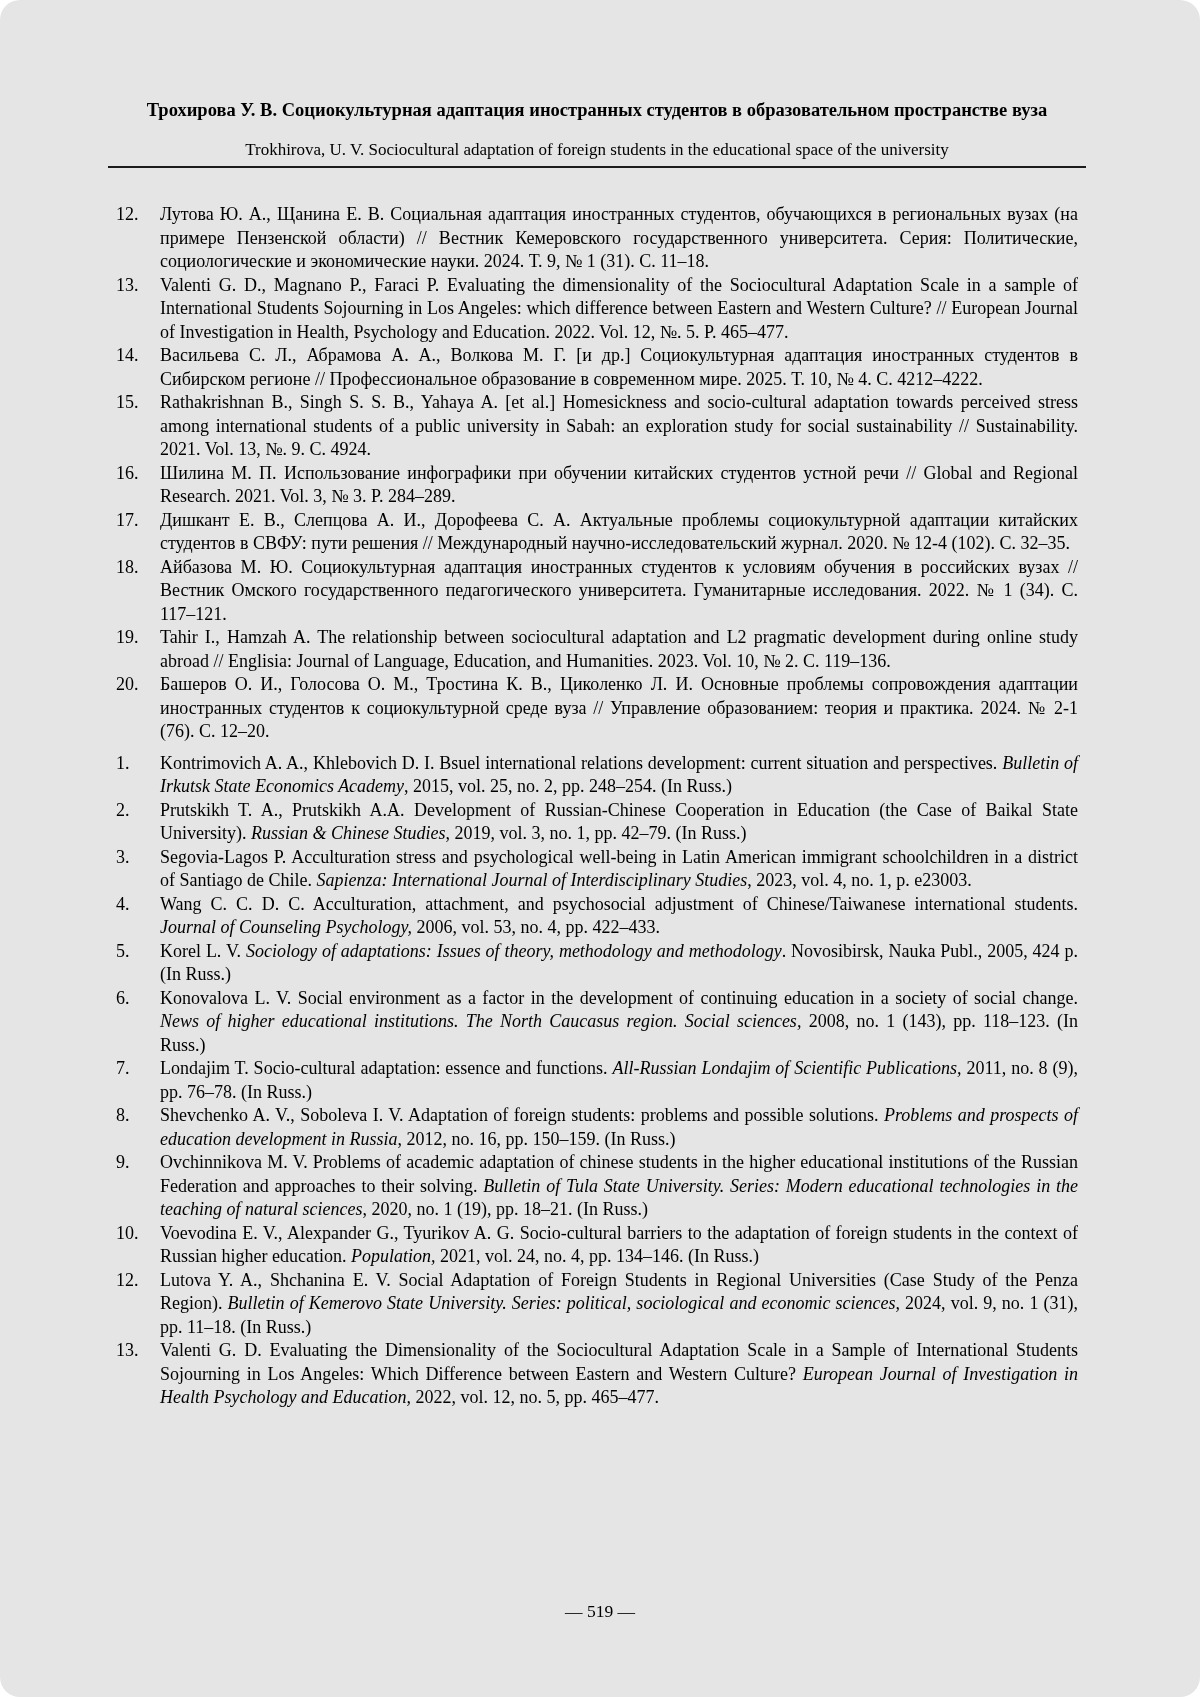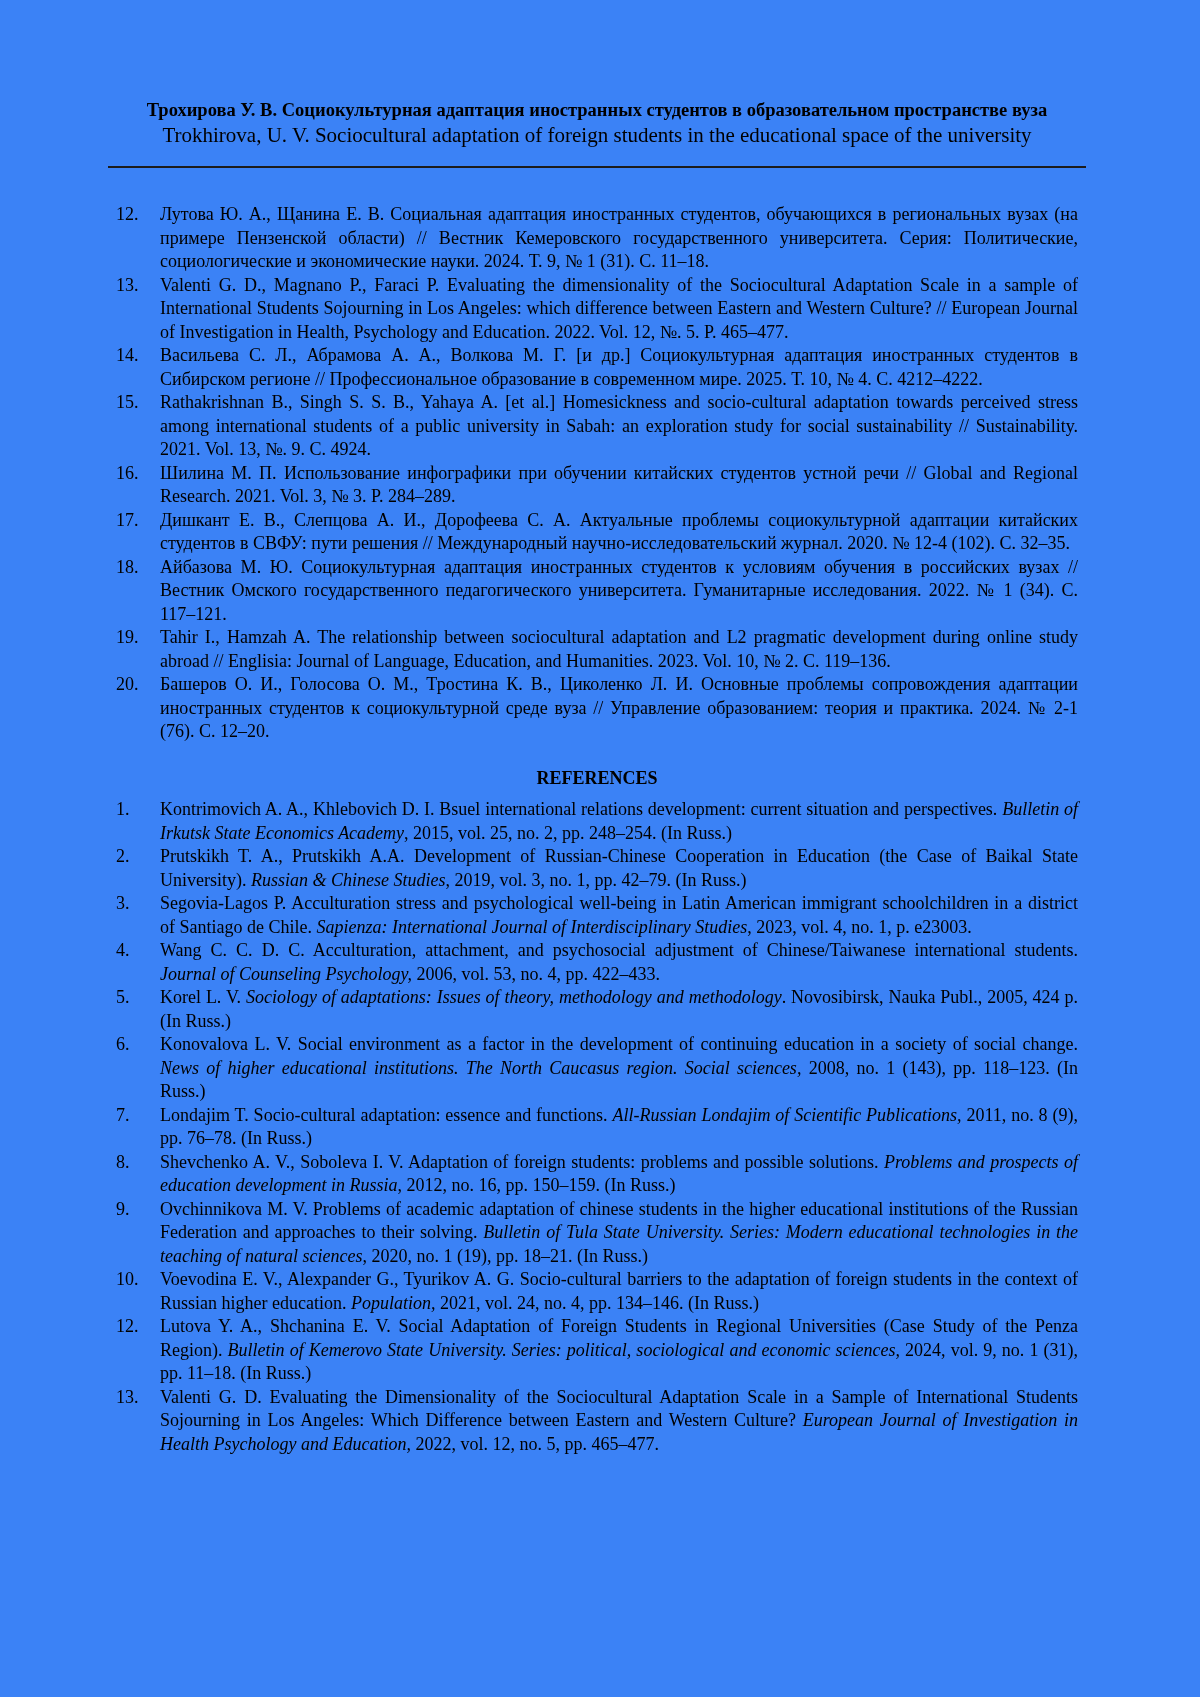--- a/index.html
+++ b/index.html
@@ -1,41 +1,42 @@
 <!DOCTYPE html>
 <html><head>
 <meta charset="utf-8">
 <style>
   html, body { margin: 0; padding: 0; background: #ffffff; }
   .page {
     position: relative;
     width: 1200px;
     height: 1697px;
-    background: #3b82f6;
+    background: #e5e5e5;
     color: #000000;
     font-family: "Liberation Serif", "DejaVu Serif", serif;
     overflow: hidden;
+    border-radius: 20px;
   }
   .header {
     position: absolute;
     top: 99px;
     left: 95px;
     width: 1004px;
     text-align: center;
   }
   .title-ru {
     font-weight: bold;
     font-size: 18.5px;
     line-height: 23px;
     white-space: nowrap;
   }
   .title-en {
-    font-size: 21px;
+    font-size: 17px;
     line-height: 23px;
-    margin-top: 2px;
+    margin-top: 16px;
   }
   .rule {
     position: absolute;
     top: 166px;
     left: 108px;
     width: 978px;
     border-top: 2px solid #1c1c1c;
   }
   .body {
     position: absolute;
@@ -110,21 +111,20 @@
         <div class="ref-item">
           <span class="ref-num">19.</span>
           <span class="ref-text"><span>Tahir I., Hamzah A. The relationship between sociocultural adaptation and L2 pragmatic development during online study abroad // Englisia: Journal of Language, Education, and Humanities. 2023. Vol. 10, № 2. С. 119–136.</span></span>
         </div>
         <div class="ref-item">
           <span class="ref-num">20.</span>
           <span class="ref-text"><span>Башеров О. И., Голосова О. М., Тростина К. В., Циколенко Л. И. Основные проблемы сопровождения адаптации иностранных студентов к социокультурной среде вуза // Управление образованием: теория и практика. 2024. № 2-1 (76). С. 12–20.</span></span>
         </div>
       </div>
 
-    <div class="refs-heading">REFERENCES</div>
 
     <div class="ref-list">
         <div class="ref-item">
           <span class="ref-num">1.</span>
           <span class="ref-text"><span>Kontrimovich A. A., Khlebovich D. I. Bsuel international relations development: current situation and perspectives. </span><i>Bulletin of Irkutsk State Economics Academy</i><span>, 2015, vol. 25, no. 2, pp. 248–254. (In Russ.)</span></span>
         </div>
         <div class="ref-item">
           <span class="ref-num">2.</span>
           <span class="ref-text"><span>Prutskikh T. A., Prutskikh A.A. Development of Russian-Chinese Cooperation in Education (the Case of Baikal State University). </span><i>Russian &amp; Chinese Studies</i><span>, 2019, vol. 3, no. 1, pp. 42–79. (In Russ.)</span></span>
         </div>
@@ -164,14 +164,17 @@
           <span class="ref-num">12.</span>
           <span class="ref-text"><span>Lutova Y. A., Shchanina E. V. Social Adaptation of Foreign Students in Regional Universities (Case Study of the Penza Region). </span><i>Bulletin of Kemerovo State University. Series: political, sociological and economic sciences,</i><span> 2024, vol. 9, no. 1 (31), pp. 11–18. (In Russ.)</span></span>
         </div>
         <div class="ref-item">
           <span class="ref-num">13.</span>
           <span class="ref-text"><span>Valenti G. D. Evaluating the Dimensionality of the Sociocultural Adaptation Scale in a Sample of International Students Sojourning in Los Angeles: Which Difference between Eastern and Western Culture? </span><i>European Journal of Investigation in Health Psychology and Education,</i><span> 2022, vol. 12, no. 5, pp. 465–477.</span></span>
         </div>
       </div>
   </div>
 
+  <div class="footer">
+    <span>— 519 —</span>
+  </div>
 
 </div>
 
 </body></html>

